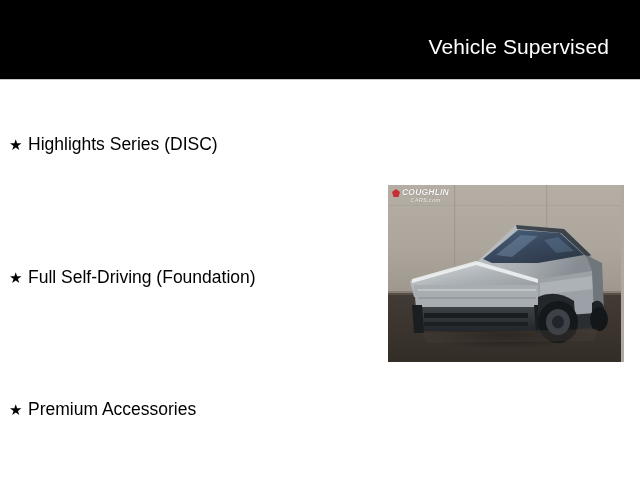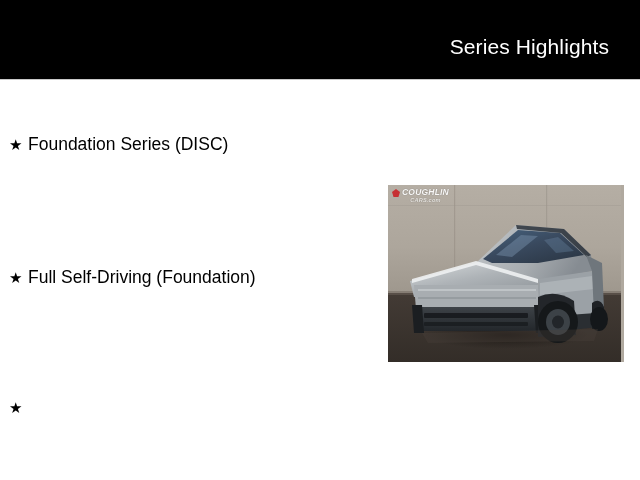--- a/index.html
+++ b/index.html
@@ -147,40 +147,41 @@
     font-style: italic;
     align-self: center;
     margin-top: 1px;
     text-shadow: 0 0 1px rgba(0,0,0,0.45);
   }
 </style>
 </head>
 <body>
 
 <div class="header-bar">
-  <div class="header-title">Series Highlights</div>
+  <div class="header-title">Vehicle Supervised</div>
 </div>
 <div class="header-rule"></div>
 
 <div class="slide-body">
 
   <ul class="highlight-list">
 
     <li class="highlight-item pos-0">
       <span class="bullet-star">★</span>
-      <span class="highlight-text">Foundation Series (DISC)</span>
+      <span class="highlight-text">Highlights Series (DISC)</span>
     </li>
 
     <li class="highlight-item pos-1">
       <span class="bullet-star">★</span>
       <span class="highlight-text">Full Self-Driving (Foundation)</span>
     </li>
 
     <li class="highlight-item pos-2">
       <span class="bullet-star">★</span>
+      <span class="highlight-text">Premium Accessories</span>
     </li>
 
   </ul>
 
   <div class="vehicle-photo">
 
     <svg class="photo-canvas" viewBox="0 0 233 177" preserveAspectRatio="none">
       <defs>
         <linearGradient id="wallGrad" x1="0" y1="0" x2="0" y2="1">
           <stop offset="0%" stop-color="#b5aea4"></stop>

